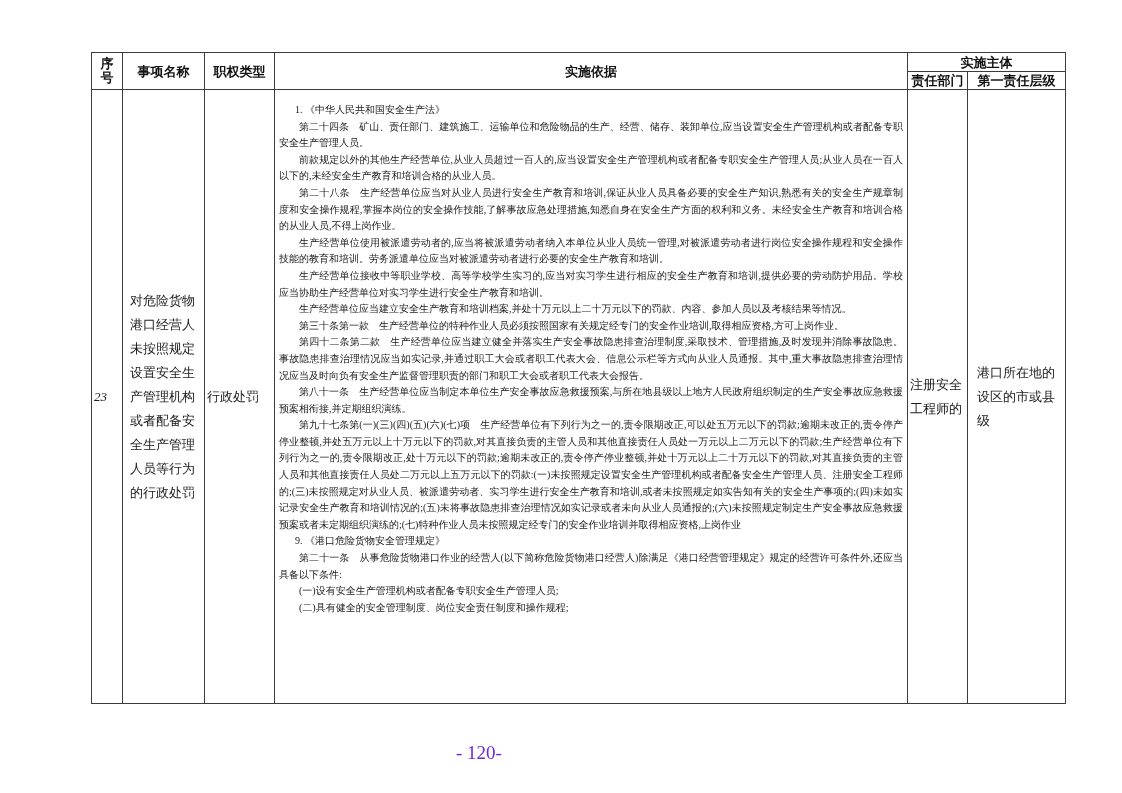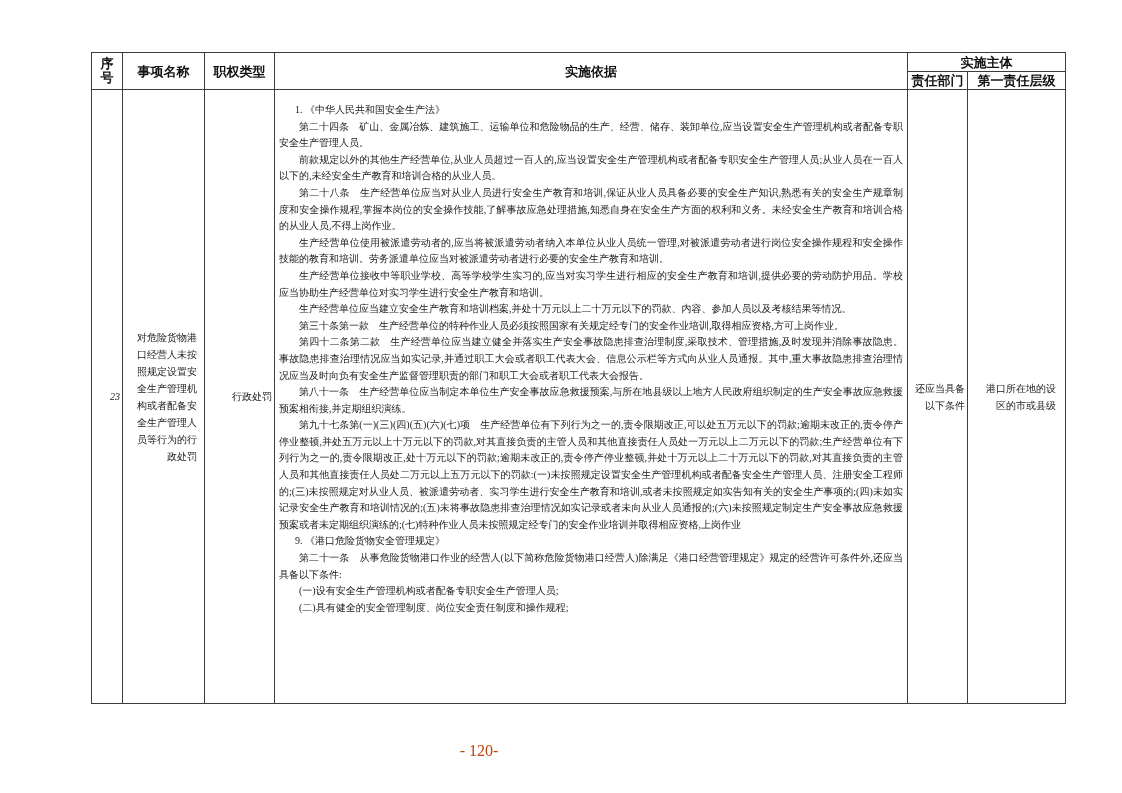--- a/index.html
+++ b/index.html
@@ -17,38 +17,38 @@
   thead th{
     font-family:"Liberation Sans","DejaVu Sans",sans-serif;
     font-weight:bold;font-size:13px;color:#111;
     text-align:center;vertical-align:middle;padding:1px 2px;line-height:15px;
   }
   tr.hdr-top{height:19px;}
   tr.hdr-sub{height:15px;}
   .vert{display:inline-block;width:1em;line-height:14px;word-break:break-all;}
   tbody tr{height:614px;}
   tbody td{
-    font-size:10px;text-align:right;vertical-align:middle;
-    line-height:17px;color:#1a1a1a;
+    font-size:13px;text-align:left;vertical-align:middle;
+    line-height:24px;color:#1a1a1a;
   }
   td.cell-seq{padding:0 2px;font-style:italic;}
   td.cell-name{padding:0 7px;}
   td.cell-type{padding:0 2px;}
   td.cell-dept{padding:0 2px;}
   td.cell-level{padding:0 9px;}
   td.basis{
     text-align:left;vertical-align:top;
     padding:12px 4px 0 4px;
     font-size:10px;line-height:16.6px;
   }
   .basis p{margin:0;text-indent:2em;text-align:justify;}
   .basis p.num{text-indent:1.6em;text-align:left;}
   .footer{
     position:absolute;top:742px;left:0;width:958px;
-    text-align:center;font-size:16px;color:#c2410c;
+    text-align:center;font-size:19px;color:#6d28d9;
   }
 </style>
 </head>
 <body>
 
 <div class="page">
   <table class="authority">
     <colgroup>
       <col style="width:31px">
         <col style="width:82px">
@@ -70,34 +70,34 @@
         <th>第一责任层级</th>
       </tr>
     </thead>
     <tbody>
       <tr>
         <td class="cell-seq">23</td>
         <td class="cell-name">对危险货物港口经营人未按照规定设置安全生产管理机构或者配备安全生产管理人员等行为的行政处罚</td>
         <td class="cell-type">行政处罚</td>
         <td class="basis">
           <p class="num">1. 《中华人民共和国安全生产法》</p>
-          <p>第二十四条　矿山、金属冶炼、建筑施工、运输单位和危险物品的生产、经营、储存、装卸单位,应当设置安全生产管理机构或者配备专职安全生产管理人员。</p>
+          <p>第二十四条　矿山、责任部门、建筑施工、运输单位和危险物品的生产、经营、储存、装卸单位,应当设置安全生产管理机构或者配备专职安全生产管理人员。</p>
           <p>前款规定以外的其他生产经营单位,从业人员超过一百人的,应当设置安全生产管理机构或者配备专职安全生产管理人员;从业人员在一百人以下的,未经安全生产教育和培训合格的从业人员。</p>
           <p>第二十八条　生产经营单位应当对从业人员进行安全生产教育和培训,保证从业人员具备必要的安全生产知识,熟悉有关的安全生产规章制度和安全操作规程,掌握本岗位的安全操作技能,了解事故应急处理措施,知悉自身在安全生产方面的权利和义务。未经安全生产教育和培训合格的从业人员,不得上岗作业。</p>
           <p>生产经营单位使用被派遣劳动者的,应当将被派遣劳动者纳入本单位从业人员统一管理,对被派遣劳动者进行岗位安全操作规程和安全操作技能的教育和培训。劳务派遣单位应当对被派遣劳动者进行必要的安全生产教育和培训。</p>
           <p>生产经营单位接收中等职业学校、高等学校学生实习的,应当对实习学生进行相应的安全生产教育和培训,提供必要的劳动防护用品。学校应当协助生产经营单位对实习学生进行安全生产教育和培训。</p>
           <p>生产经营单位应当建立安全生产教育和培训档案,并处十万元以上二十万元以下的罚款、内容、参加人员以及考核结果等情况。</p>
           <p>第三十条第一款　生产经营单位的特种作业人员必须按照国家有关规定经专门的安全作业培训,取得相应资格,方可上岗作业。</p>
           <p>第四十二条第二款　生产经营单位应当建立健全并落实生产安全事故隐患排查治理制度,采取技术、管理措施,及时发现并消除事故隐患。事故隐患排查治理情况应当如实记录,并通过职工大会或者职工代表大会、信息公示栏等方式向从业人员通报。其中,重大事故隐患排查治理情况应当及时向负有安全生产监督管理职责的部门和职工大会或者职工代表大会报告。</p>
           <p>第八十一条　生产经营单位应当制定本单位生产安全事故应急救援预案,与所在地县级以上地方人民政府组织制定的生产安全事故应急救援预案相衔接,并定期组织演练。</p>
           <p>第九十七条第(一)(三)(四)(五)(六)(七)项　生产经营单位有下列行为之一的,责令限期改正,可以处五万元以下的罚款;逾期未改正的,责令停产停业整顿,并处五万元以上十万元以下的罚款,对其直接负责的主管人员和其他直接责任人员处一万元以上二万元以下的罚款;生产经营单位有下列行为之一的,责令限期改正,处十万元以下的罚款;逾期未改正的,责令停产停业整顿,并处十万元以上二十万元以下的罚款,对其直接负责的主管人员和其他直接责任人员处二万元以上五万元以下的罚款:(一)未按照规定设置安全生产管理机构或者配备安全生产管理人员、注册安全工程师的;(三)未按照规定对从业人员、被派遣劳动者、实习学生进行安全生产教育和培训,或者未按照规定如实告知有关的安全生产事项的;(四)未如实记录安全生产教育和培训情况的;(五)未将事故隐患排查治理情况如实记录或者未向从业人员通报的;(六)未按照规定制定生产安全事故应急救援预案或者未定期组织演练的;(七)特种作业人员未按照规定经专门的安全作业培训并取得相应资格,上岗作业</p>
           <p class="num">9. 《港口危险货物安全管理规定》</p>
           <p>第二十一条　从事危险货物港口作业的经营人(以下简称危险货物港口经营人)除满足《港口经营管理规定》规定的经营许可条件外,还应当具备以下条件:</p>
           <p>(一)设有安全生产管理机构或者配备专职安全生产管理人员;</p>
           <p>(二)具有健全的安全管理制度、岗位安全责任制度和操作规程;</p>
         </td>
-        <td class="cell-dept">还应当具备以下条件</td>
+        <td class="cell-dept">注册安全工程师的</td>
         <td class="cell-level">港口所在地的设区的市或县级</td>
       </tr>
     </tbody>
   </table>
   <div class="footer">- 120-</div>
 </div>
 
 </body></html>

